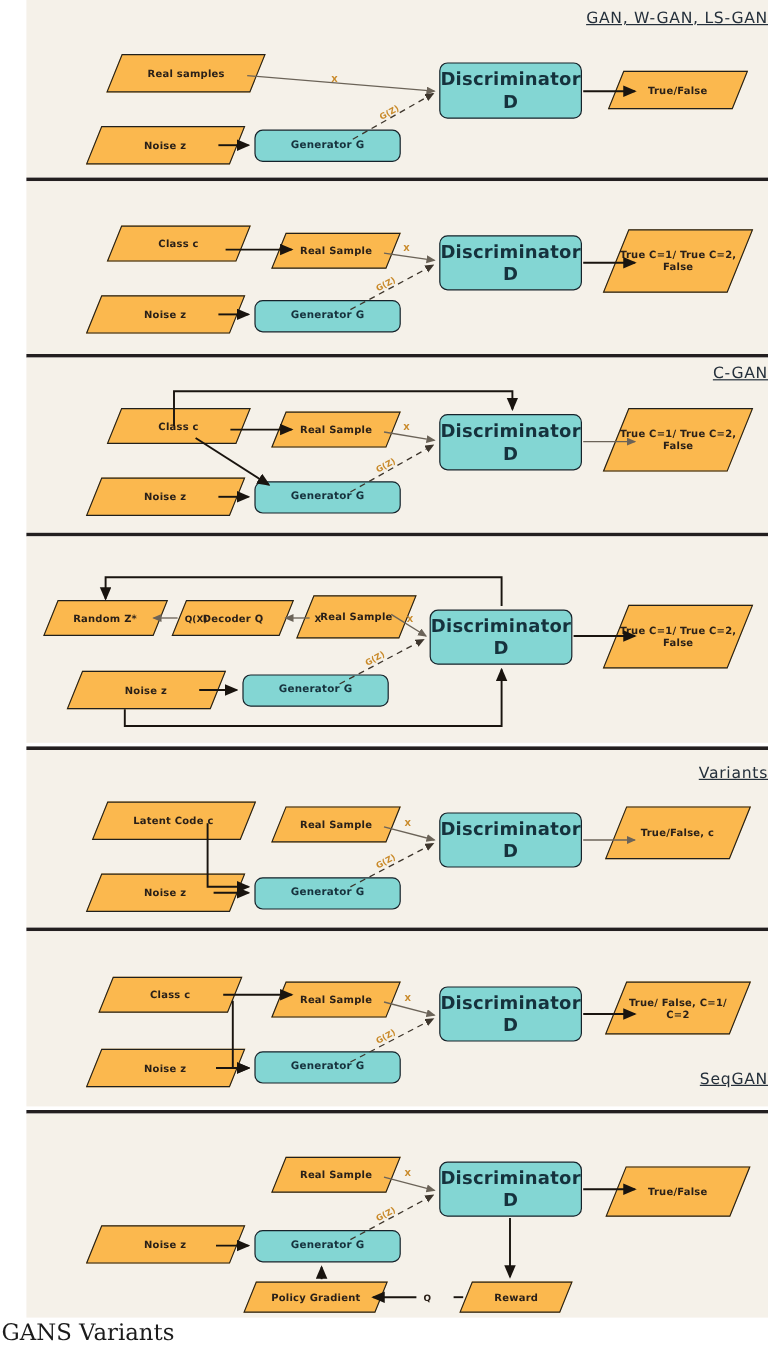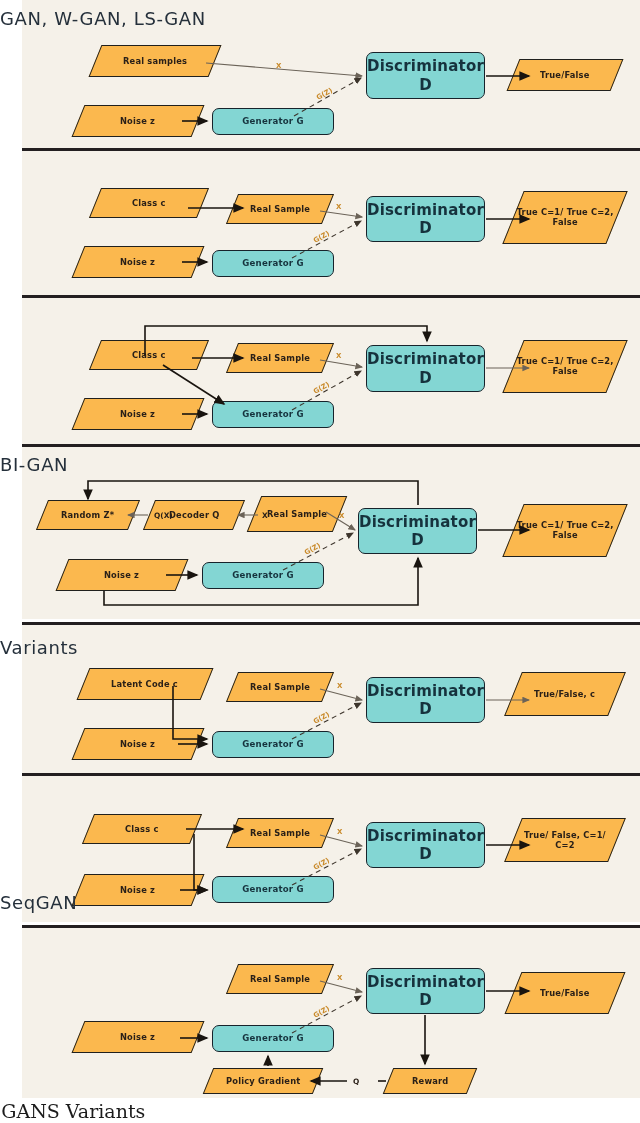--- a/index.html
+++ b/index.html
@@ -1,21 +1,21 @@
 <!DOCTYPE html>
 <html><head>
 <meta charset="utf-8">
 <style>
   html,body{margin:0;padding:0;background:#ffffff;}
   body{width:640px;height:1123px;font-family:"DejaVu Sans","Liberation Sans",sans-serif;overflow:hidden;}
   #figure{position:relative;width:640px;height:1123px;background:#ffffff;}
   .panel{position:absolute;left:22px;width:618px;background:#f5f1e9;}
   .divider{position:absolute;left:22px;width:618px;height:3px;background:#231f20;}
-  .ptitle{position:absolute;width:100%;text-align:left;font-size:18px;color:#25303b;
-          letter-spacing:.6px;font-family:"DejaVu Sans","Liberation Sans",sans-serif;}
+  .ptitle{position:absolute;width:100%;text-align:right;font-size:13px;color:#25303b;
+          letter-spacing:.6px;font-family:"DejaVu Sans","Liberation Sans",sans-serif;text-decoration:underline;}
   
   .node{position:absolute;box-sizing:border-box;display:flex;align-items:center;
         justify-content:center;text-align:center;color:#2a2018;font-size:8.3px;
         line-height:1.22;font-weight:700;letter-spacing:.2px;}
   .para{background:#fbb84e;border:1px solid #20201d;
         transform:skewX(-22deg);}
   .para > span{display:block;transform:skewX(22deg);padding:0 2px;}
   .rect{background:#83d6d3;border:1.6px solid #17232b;border-radius:7px;
         color:#16323d;font-size:8.6px;}
   .rect.big{font-size:15px;}
@@ -69,20 +69,21 @@
     </div>
   <div class="node rect big" style="left:366px;top:196px;width:119px;height:46px;">
     <span>Discriminator D</span>
     </div>
   <div class="node para" style="left:513px;top:191px;width:104px;height:53px;">
     <span>True C=1/ True C=2, False</span>
     </div>
 
   <div class="divider" style="top:295px;"></div>
   <div class="panel" style="top:298px;height:146px;"></div>
+  <div class="ptitle" style="top:304px;">C-GAN</div>
   <div class="node para" style="left:95px;top:340px;width:108px;height:30px;">
     <span>Class c</span>
     </div>
   <div class="node para" style="left:232px;top:343px;width:96px;height:30px;">
     <span>Real Sample</span>
     </div>
   <div class="node para" style="left:78px;top:398px;width:120px;height:32px;">
     <span>Noise z</span>
     </div>
   <div class="node rect" style="left:212px;top:401px;width:122px;height:27px;">
@@ -90,21 +91,20 @@
     </div>
   <div class="node rect big" style="left:366px;top:345px;width:119px;height:47px;">
     <span>Discriminator D</span>
     </div>
   <div class="node para" style="left:513px;top:340px;width:104px;height:53px;">
     <span>True C=1/ True C=2, False</span>
     </div>
 
   <div class="divider" style="top:444px;"></div>
   <div class="panel" style="top:447px;height:172px;"></div>
-  <div class="ptitle" style="top:454px;">BI-GAN</div>
   <div class="node para" style="left:42px;top:500px;width:92px;height:30px;">
     <span>Random Z*</span>
     </div>
   <div class="node para" style="left:149px;top:500px;width:90px;height:30px;">
     <span>Decoder Q</span>
     </div>
   <div class="node para" style="left:254px;top:496px;width:86px;height:36px;">
     <span>Real Sample</span>
     </div>
   <div class="node para" style="left:62px;top:559px;width:120px;height:32px;">

